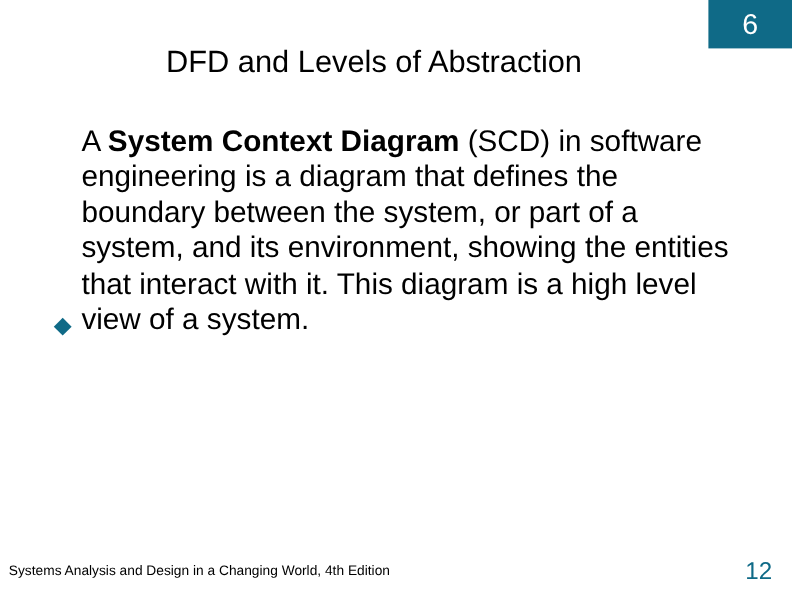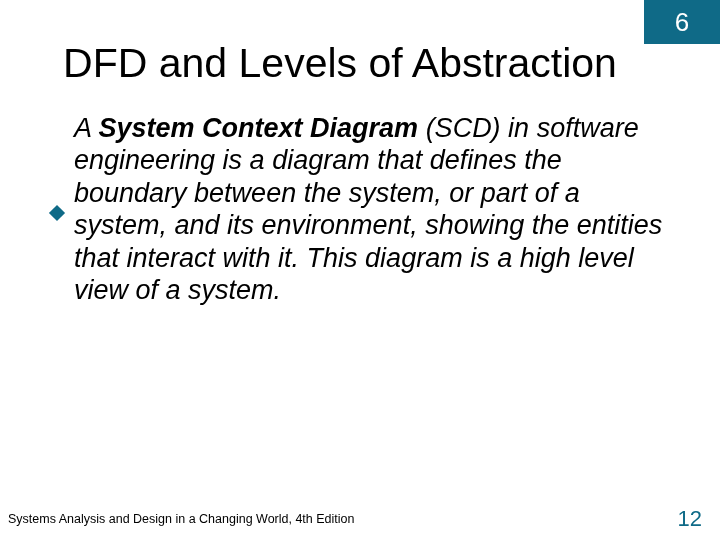--- a/index.html
+++ b/index.html
@@ -22,36 +22,35 @@
       align-items: center;
       justify-content: center;
       font-weight: 400;
     }
     .slide-title {
       position: absolute;
       top: 40px;
       left: 0;
       right: 0;
       text-align: center;
-      font-size: 41px;
+      font-size: 28px;
       color: #000;
       font-weight: 400;
       padding-right: 80px;
       padding-left: 40px;
     }
     .body-area {
       position: absolute;
       top: 112px;
       left: 48px;
       right: 56px;
     }
     .bullet-row {
       display: flex;
-      align-items: center;
-      font-style: italic;
+      align-items: flex-end;
     }
     .bullet-icon {
       flex: 0 0 auto;
       width: 18px;
       height: 18px;
       margin-top: 8px;
       margin-right: 8px;
     }
     .bullet-icon svg { display: block; }
     .bullet-text {

